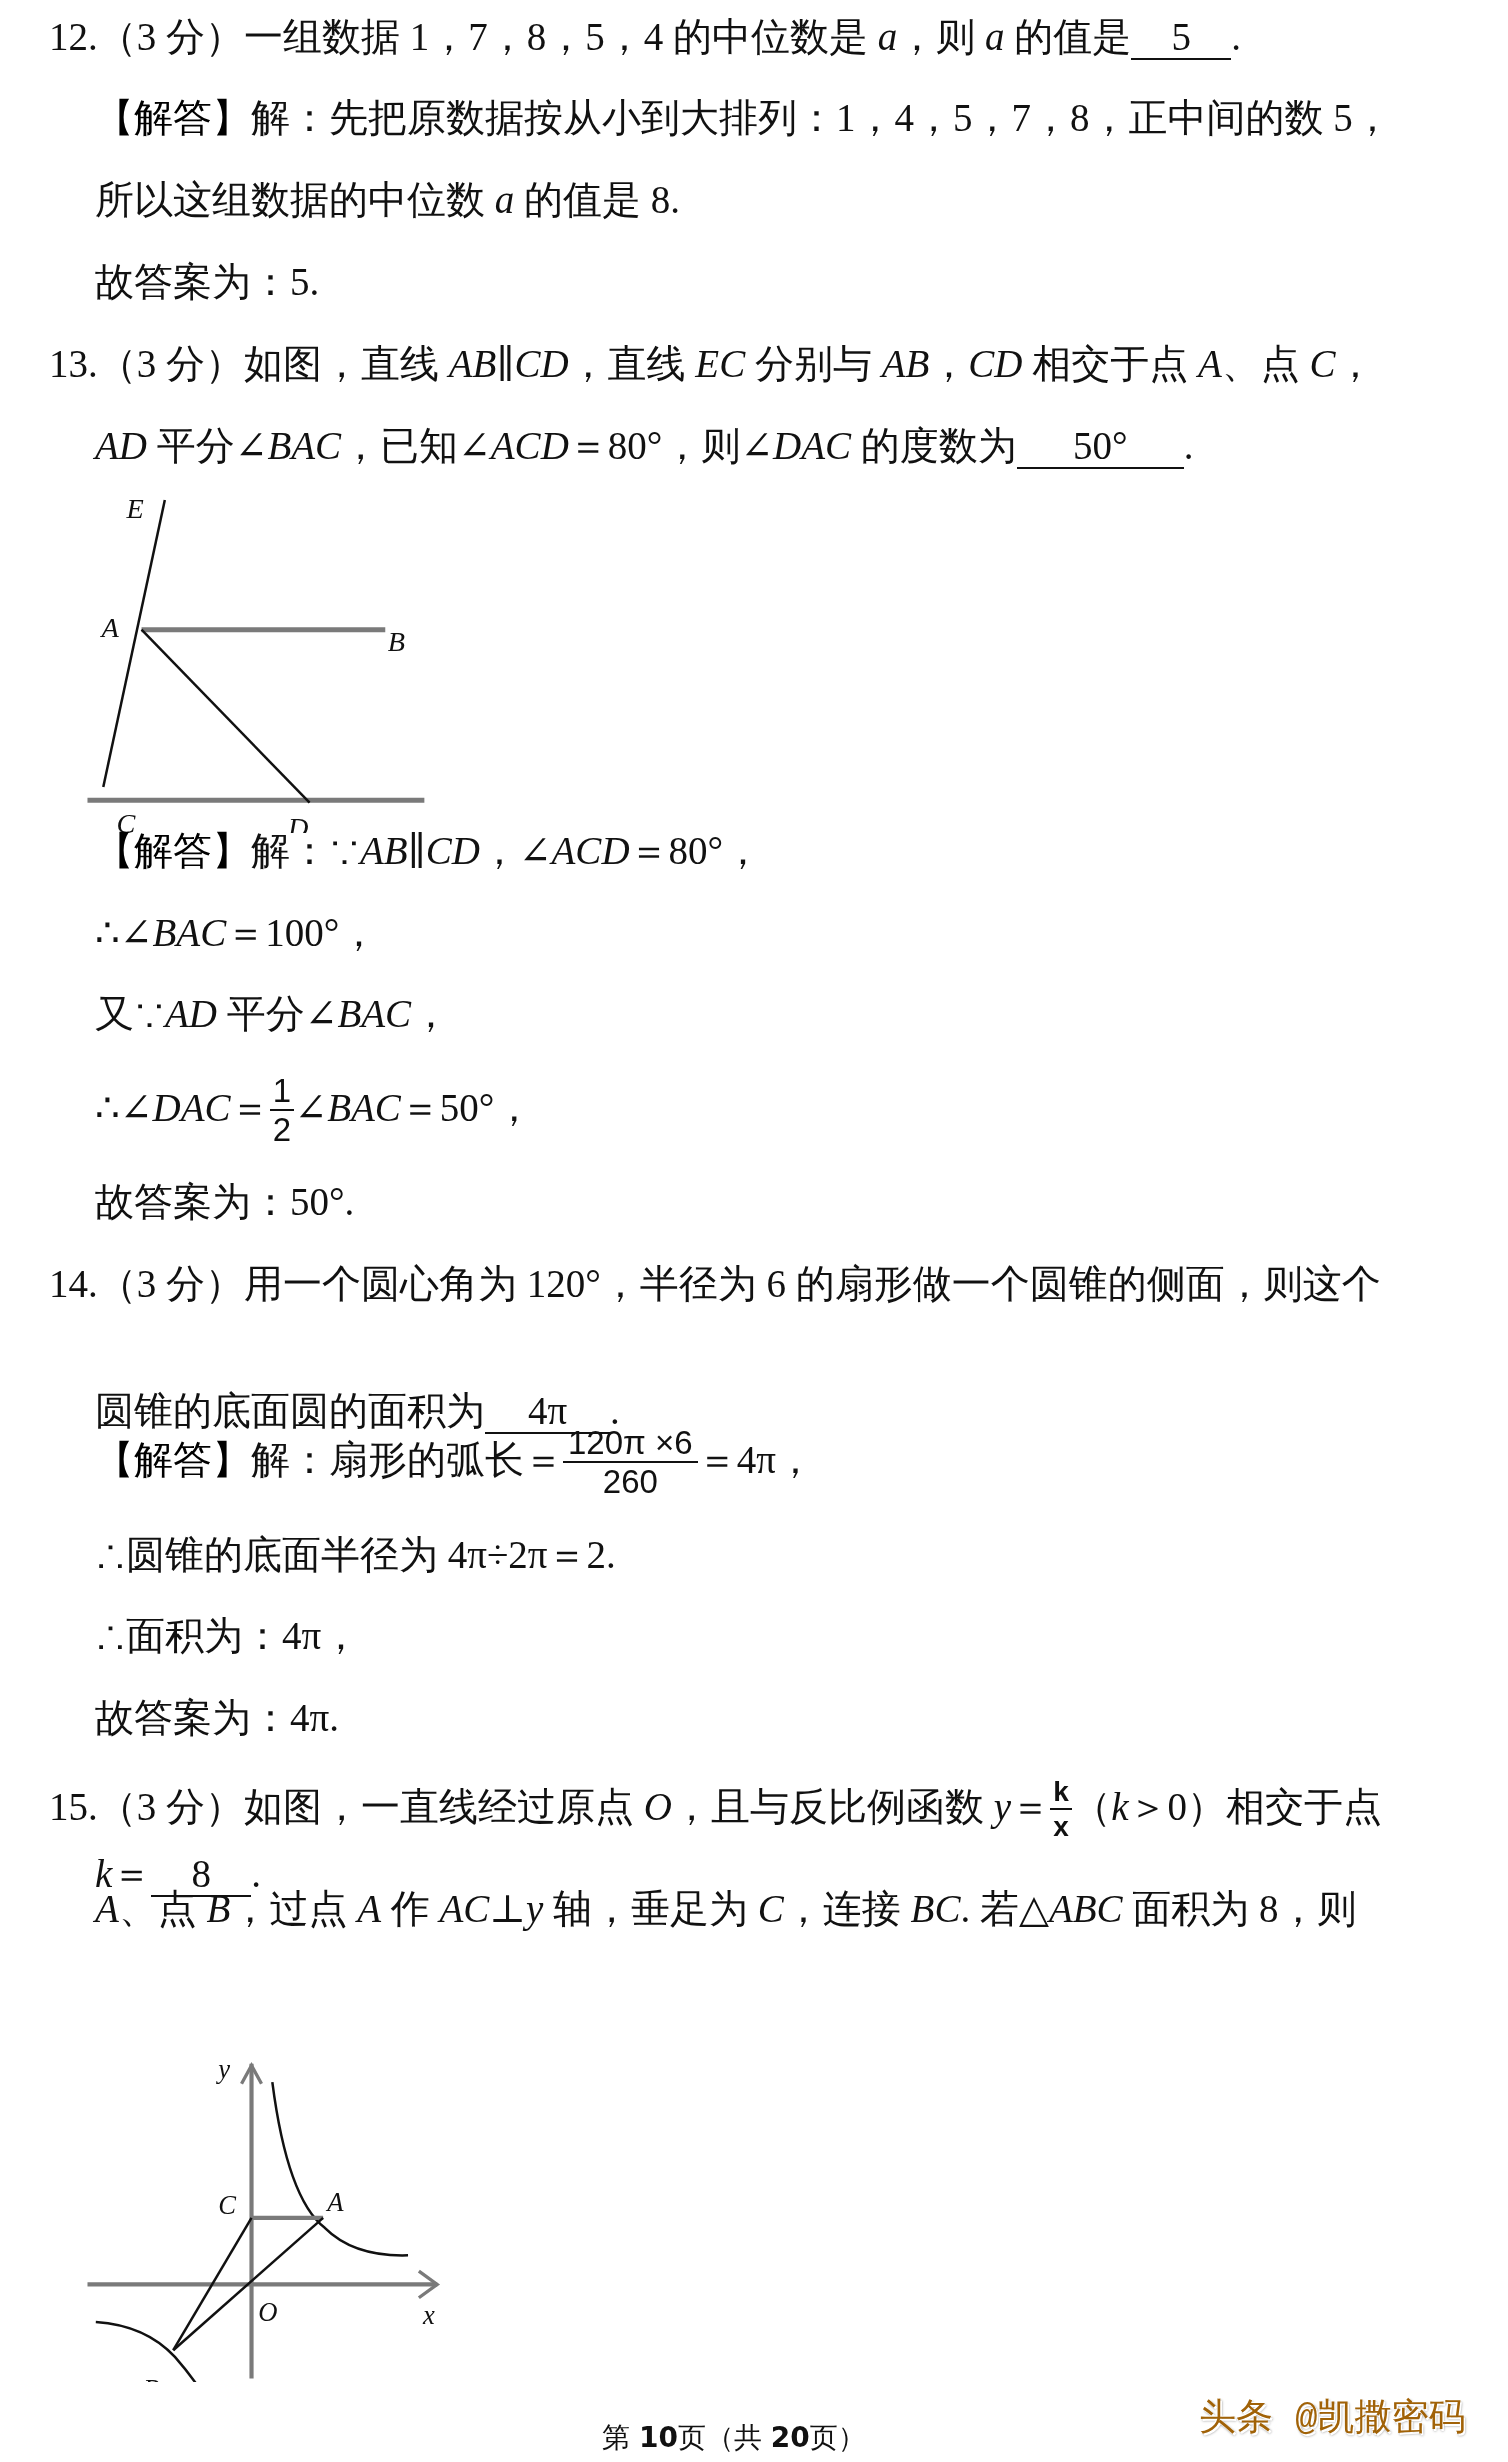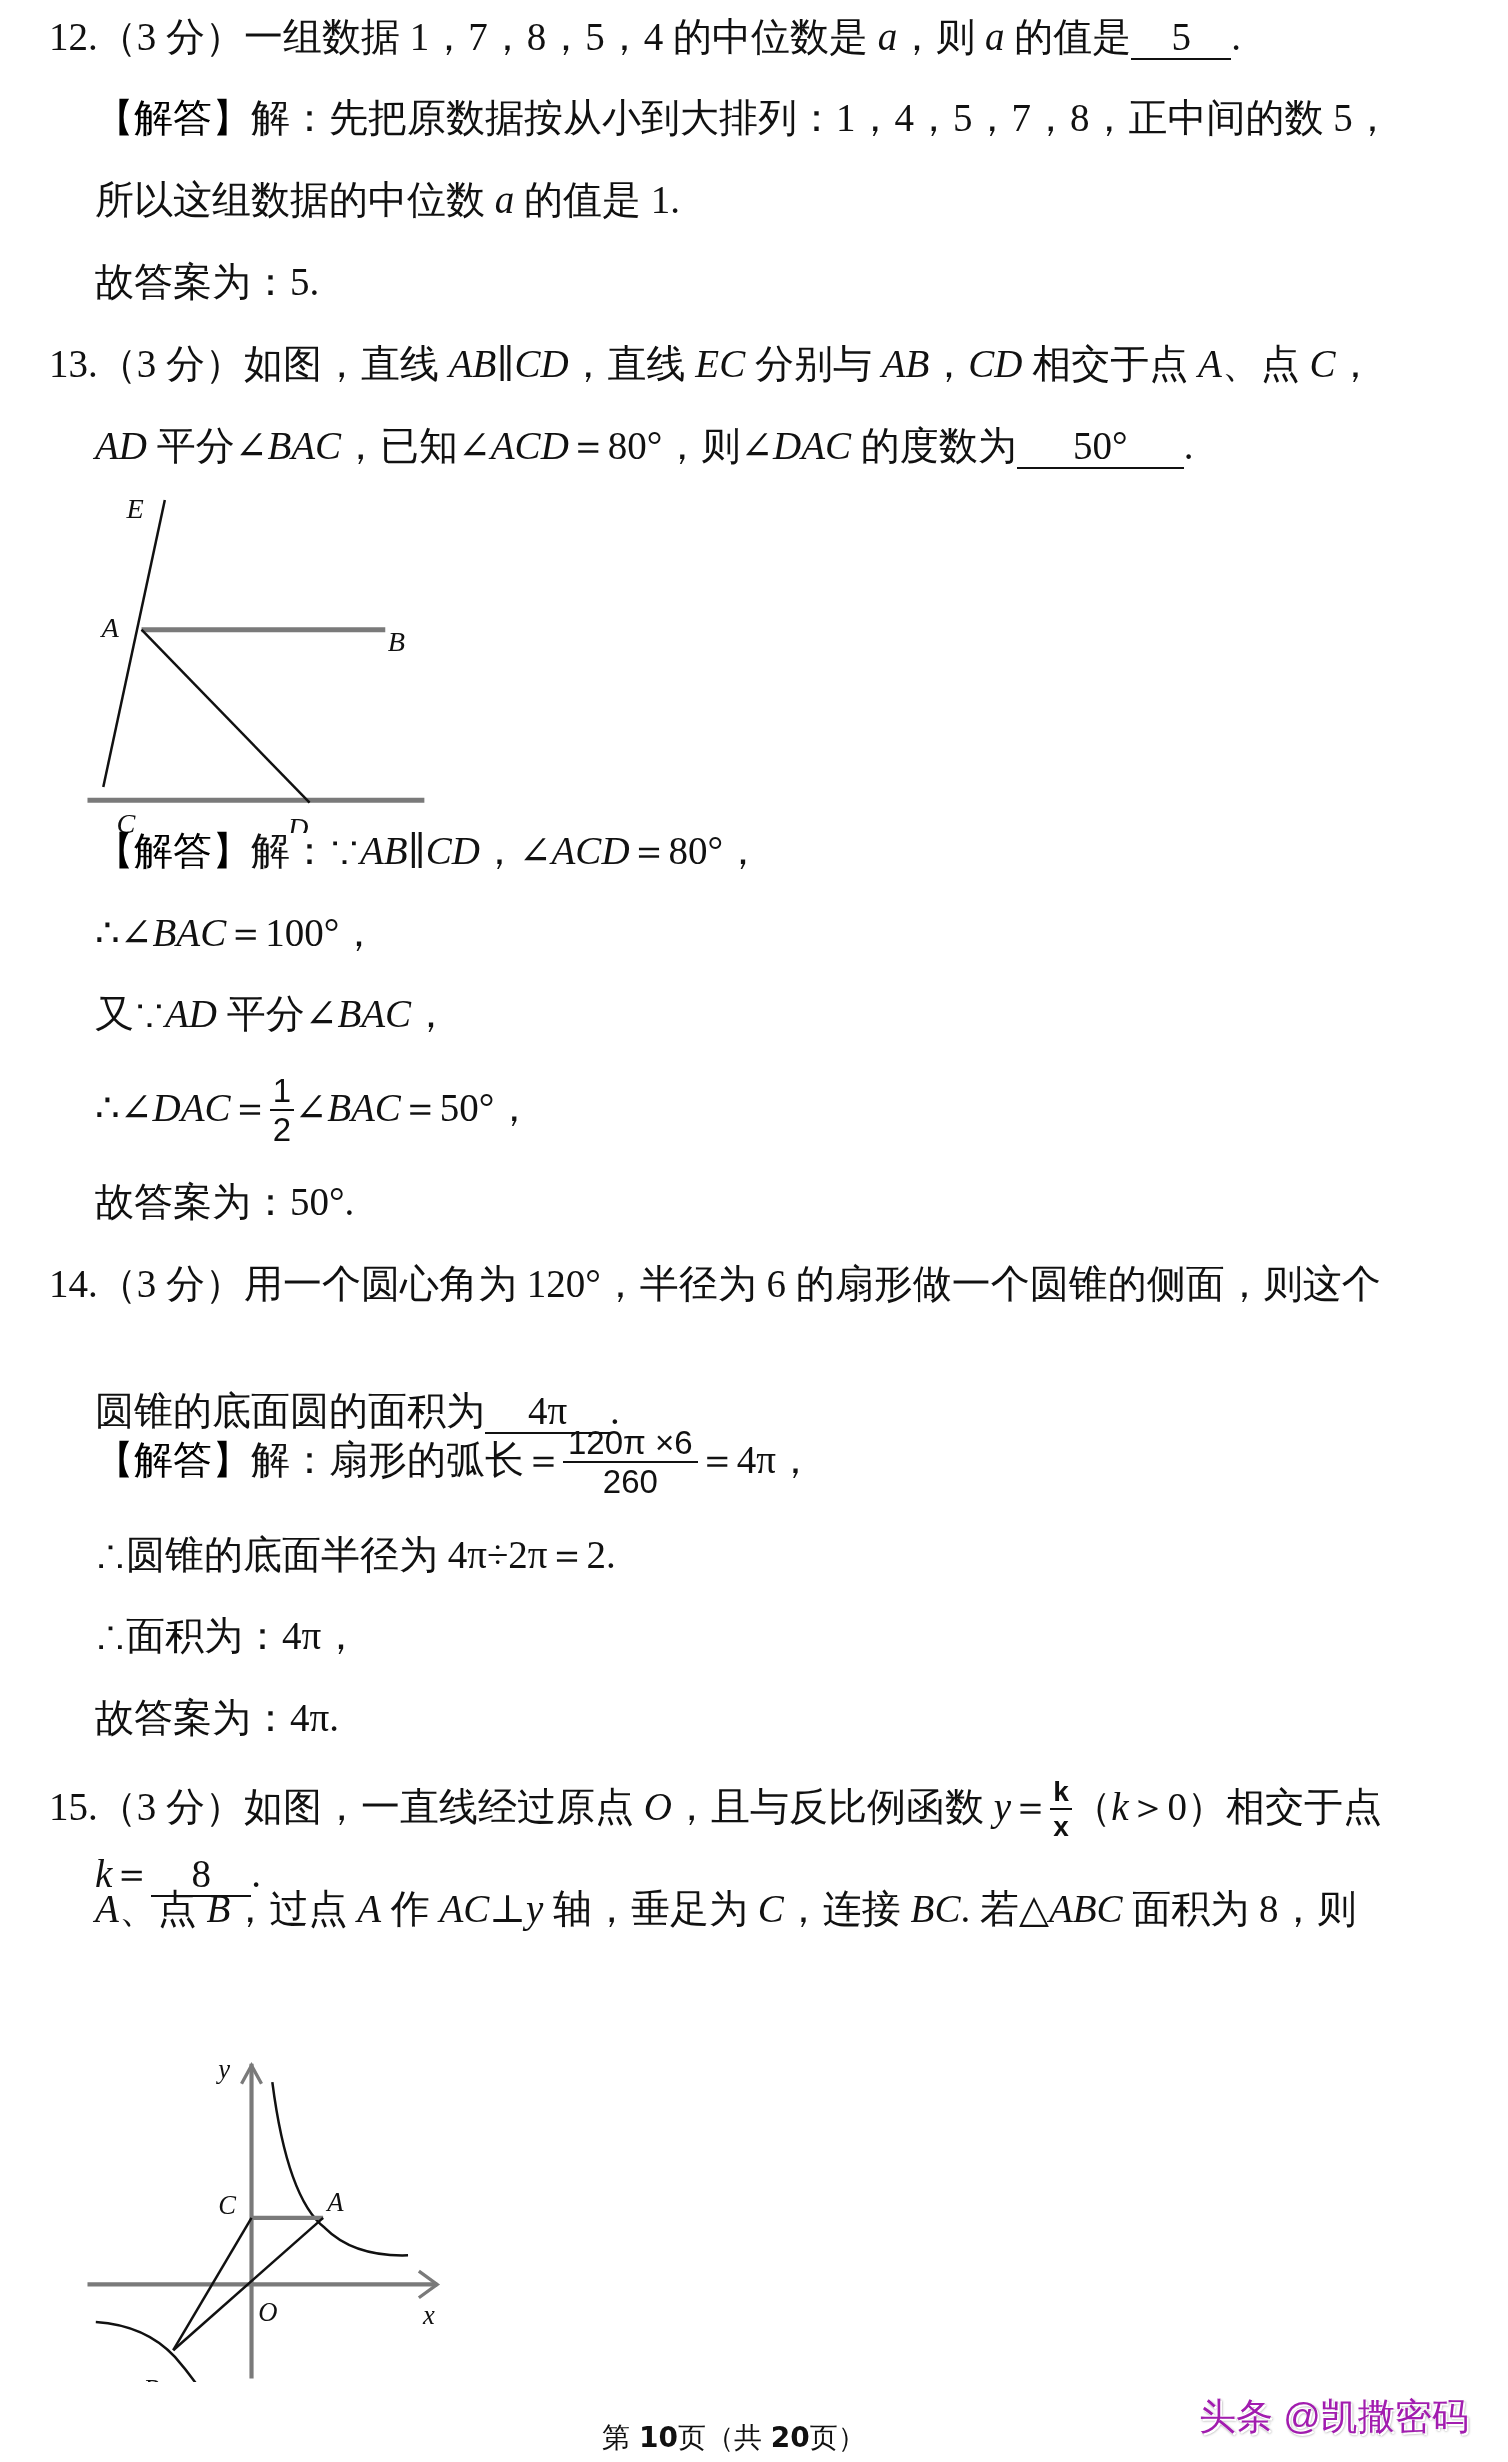--- a/index.html
+++ b/index.html
@@ -10,35 +10,35 @@
   .ind { left: 88px; }
   .blue { color: #000000; }
   .it { font-style: italic; }
   .blank { display: inline-block; border-bottom: 2.5px solid #111; text-align: center; line-height: 43px; }
   .frac { display: inline-block; vertical-align: middle; text-align: center; position: relative; top: -1.7px; }
   .frac .num, .frac .den { display: block; line-height: 37px; font-size: 33px; font-family: "Liberation Sans", "DejaVu Sans", sans-serif; }
   .frac .num { border-bottom: 2.5px solid #111; padding: 0 3.3px; }
   .figure { position: absolute; }
   .footer { position: absolute; left: 602px; top: 2419px; font-size: 28px; font-family: "DejaVu Sans", sans-serif; }
   .footer b { font-weight: bold; }
-  .watermark { position: absolute; left: 1199px; top: 2392px; font-size: 37px; color: #a21caf;
-               font-family: Liberation Sans, sans-serif;
+  .watermark { position: absolute; left: 1199px; top: 2392px; font-size: 37px; color: #a16207;
+               font-family: Liberation Mono, monospace;
                text-shadow: 1.7px 1.7px 0 #fff, -0.8px -0.8px 0 #fff, 1.7px 1.7px 2.5px #888; }
 </style>
 </head>
 <body>
 
 <div class="line q" style="top:11.7px">
   <span>12.（3 分）一组数据 1，7，8，5，4 的中位数是 </span><span class="it">a</span><span>，则 </span><span class="it">a</span><span> 的值是</span><span class="blank" style="width:100px">5</span><span>.</span>
 </div>
 <div class="line ind" style="top:93px">
   <span class="blue">【解答】</span><span>解：先把原数据按从小到大排列：1，4，5，7，8，正中间的数 5，</span>
 </div>
 <div class="line ind" style="top:175px">
-  <span>所以这组数据的中位数 </span><span class="it">a</span><span> 的值是 1.</span>
+  <span>所以这组数据的中位数 </span><span class="it">a</span><span> 的值是 8.</span>
 </div>
 <div class="line ind" style="top:257px">故答案为：5.</div>
 
 <div class="line q" style="top:339px">
   <span>13.（3 分）如图，直线 </span><span class="it">AB∥CD</span><span>，直线 </span><span class="it">EC</span><span> 分别与 </span><span class="it">AB</span><span>，</span><span class="it">CD</span><span> 相交于点 </span><span class="it">A</span><span>、点 </span><span class="it">C</span><span>，</span>
 </div>
 <div class="line ind" style="top:421px">
   <span class="it">AD</span><span> 平分∠</span><span class="it">BAC</span><span>，已知∠</span><span class="it">ACD</span><span>＝80°，则∠</span><span class="it">DAC</span><span> 的度数为</span><span class="blank" style="width:167px">50°</span><span>.</span>
 </div>
 

